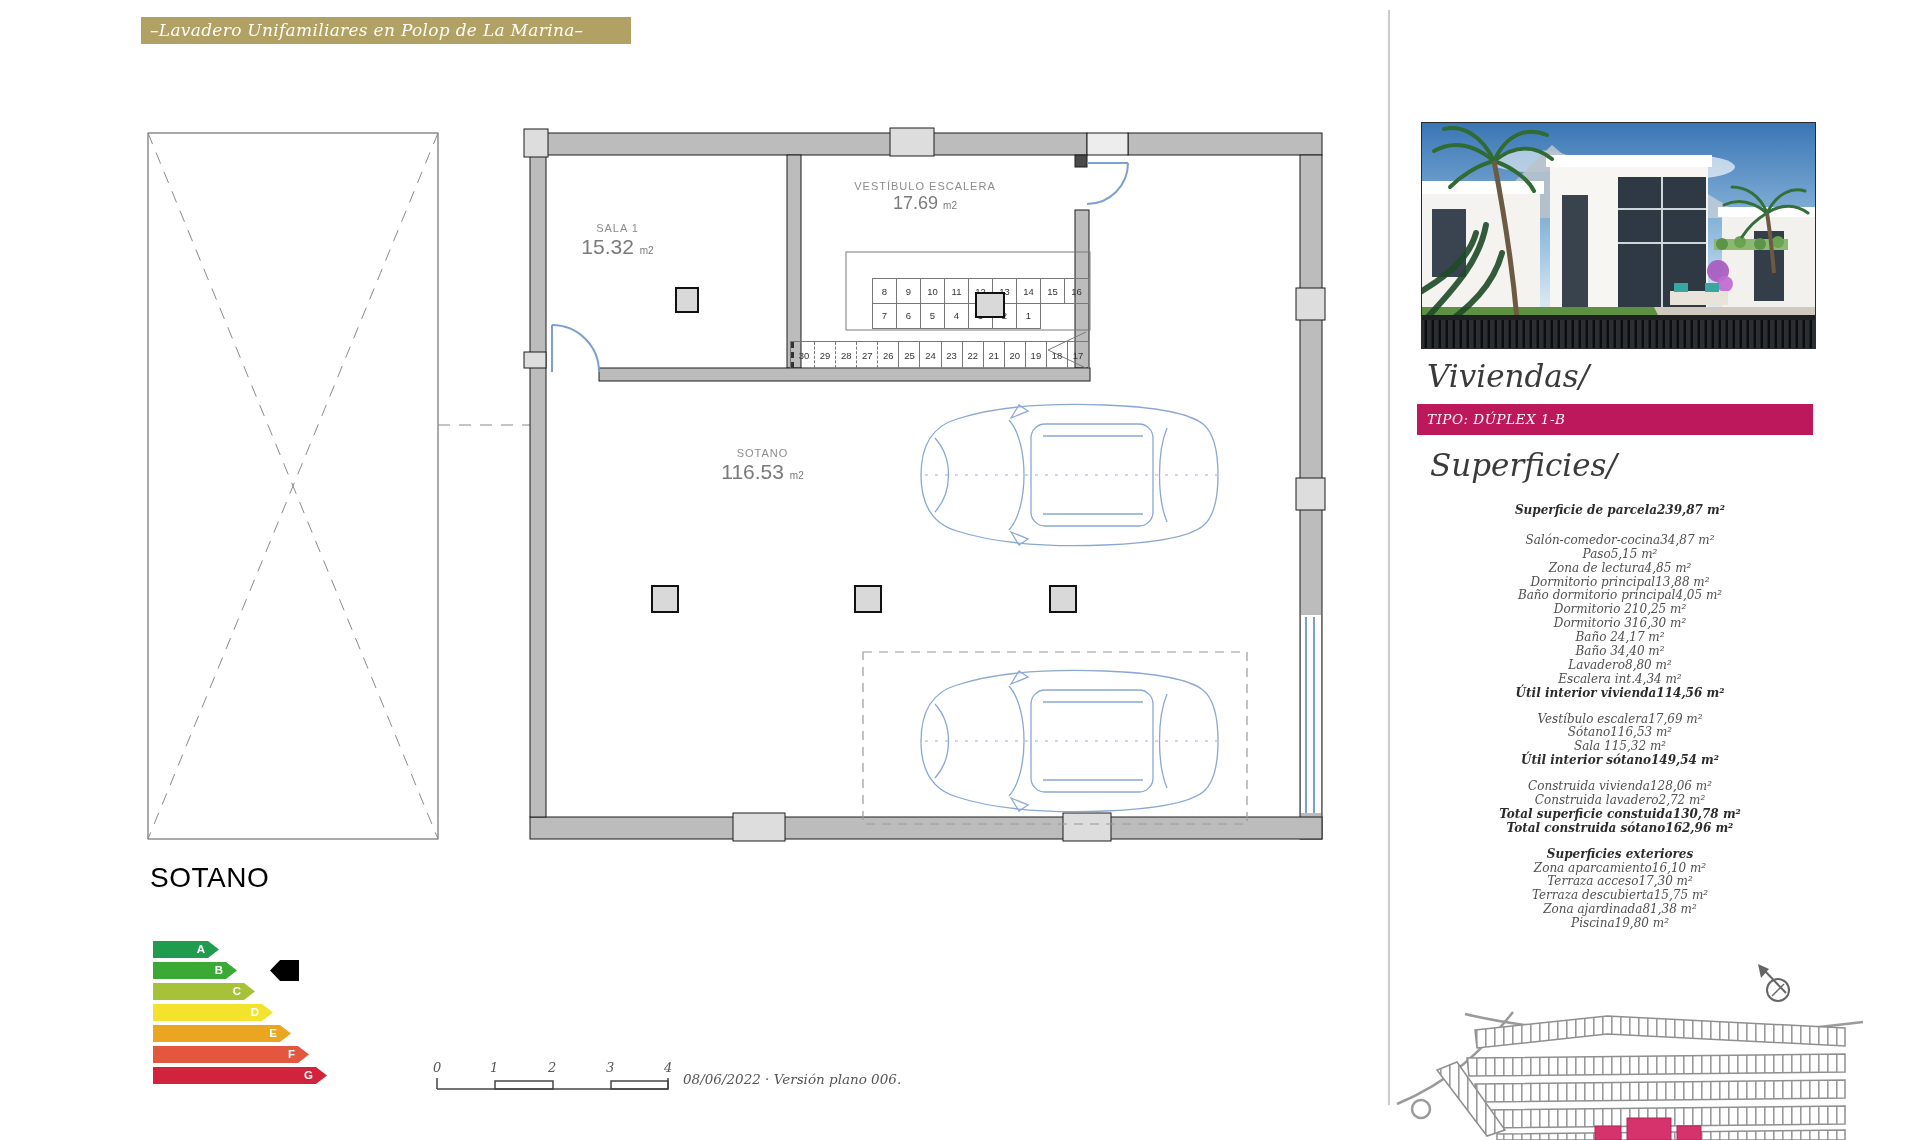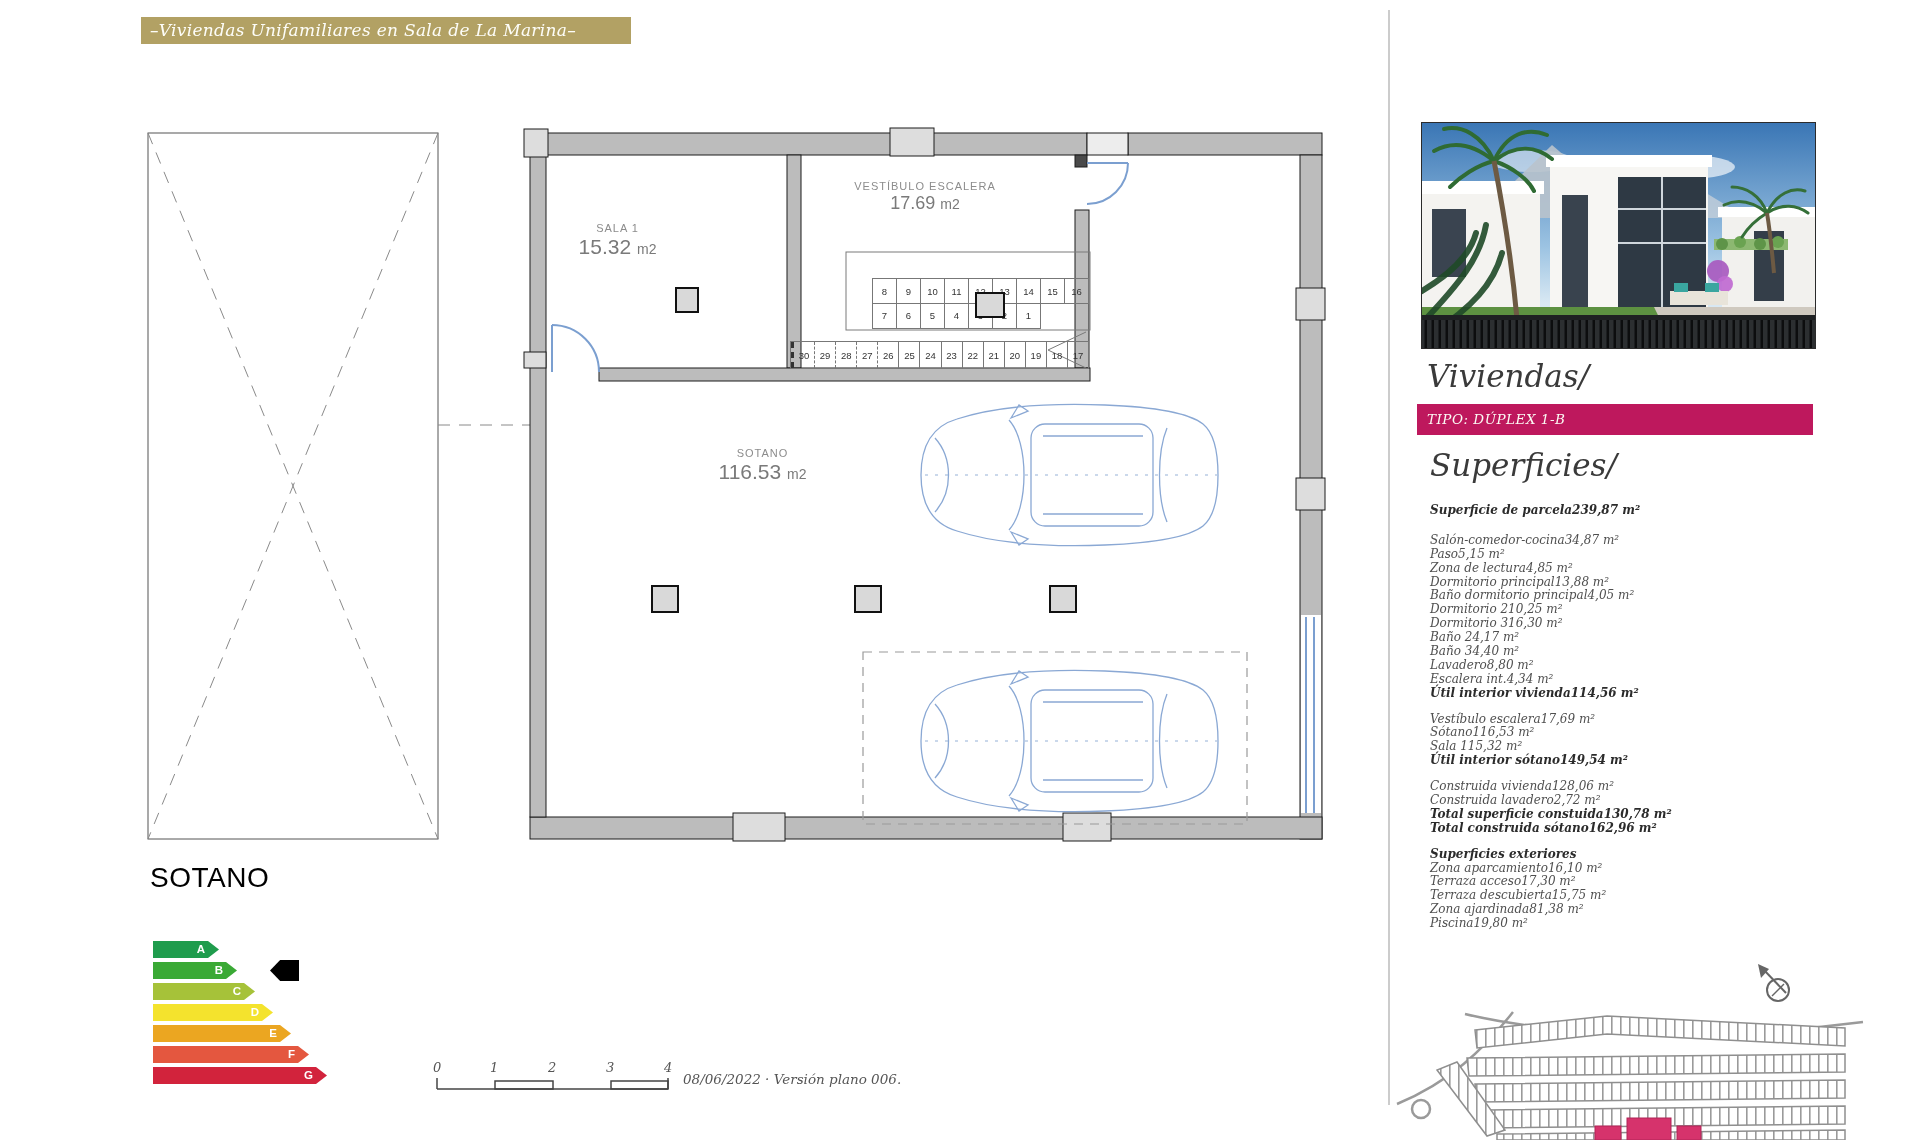--- a/index.html
+++ b/index.html
@@ -23,21 +23,21 @@
   .plight rect { fill:#dddddd; stroke:#1c1c1c; stroke-width:1; }
   .pstub { fill:#4a4a4a; stroke:#1c1c1c; }
   .pblue { stroke:#7b9fd0; stroke-width:2; fill:none; }
   .pthin2 { fill:none; stroke:#7a7a7a; stroke-width:1; }
   .pcol rect { fill:#d9d9d9; stroke:#111; stroke-width:2; }
   .pcar { stroke:#8aa8d4; stroke-width:1.3; fill:none; }
 
   .room-label { position:absolute; text-align:center; color:#8c8c8c; }
   .room-name { font-size:11px; letter-spacing:1px; }
   .room-area { font-size:21px; color:#7a7a7a; margin-top:1px; }
-  .room-area .unit { font-size:14px; }
+  .room-area .unit { font-size:10px; }
   #lbl-vestibulo .room-area { font-size:18px; }
 
   .stair-row { position:absolute; display:flex; border:1px solid #777; background:transparent; z-index:2; }
   .stair-cell { flex:1; border-left:1px solid #777; font-size:9.5px; color:#333;
     display:flex; align-items:center; justify-content:center; }
   .stair-cell:first-child { border-left:none; }
   #stair-top { left:872px; top:278px; width:217px; height:26px; }
   #stair-mid { left:872px; top:303px; width:169px; height:26px; border-top:none; }
   #stair-bottom { left:790px; top:341px; width:299px; height:28px; }
   #stair-bottom .stair-cell:nth-child(-n+5) { border-left-style:dashed; }
@@ -80,35 +80,35 @@
     font-style:italic; font-size:31px; color:#3a3a3a; }
   .sb-banner { position:absolute; left:1417px; top:404px; width:396px; height:31px; background:#be185d;
     color:#fbfaf4; font-family:"DejaVu Serif", serif; font-style:italic; font-size:13.5px;
     line-height:31px; padding-left:10px; letter-spacing:0.5px; }
   .sb-section { position:absolute; left:1430px; top:447px; font-family:"DejaVu Serif", serif;
     font-style:italic; font-size:31px; color:#3a3a3a; }
   .sup-table { position:absolute; left:1430px; top:503px; width:380px;
     font-family:"DejaVu Serif", serif; font-style:italic; font-size:12px; color:#4f4f4f; }
   .sup-group { margin-bottom:12px; }
   .sup-group:first-child { margin-bottom:16px; }
-  .sup-row { display:flex; justify-content:flex-start; height:13.9px; align-items:center; }
+  .sup-row { display:flex; justify-content:center; height:13.9px; align-items:center; }
   .sup-row.bold { font-weight:bold; color:#2b2b2b; }
   .parcela-hdr { position:absolute; left:1440px; top:968px; font-family:"DejaVu Serif", serif;
     font-style:italic; color:#3a3a3a; display:flex; align-items:baseline; }
   .parcela-title { font-size:28px; }
   .parcela-sub { font-size:15px; margin-left:2px; }
   .north-icon { position:absolute; left:1752px; top:962px; }
   .sitemap { position:absolute; left:1395px; top:1008px; }
 </style>
 </head>
 <body>
 
 <div class="page">
 
-  <div class="hdr-banner">–Viviendas Unifamiliares en Sala de La Marina–</div>
+  <div class="hdr-banner">–Lavadero Unifamiliares en Polop de La Marina–</div>
 
   <svg class="plan-svg" width="1190" height="730" viewBox="140 120 1190 730">
     <defs>
       <g id="carSym">
         <path d="M16,79 C16,48 28,30 52,23 C92,10 148,7 200,9 C252,11 284,17 298,28 C309,37 313,55 313,79 C313,103 309,121 298,130 C284,141 252,147 200,149 C148,151 92,148 52,135 C28,128 16,110 16,79 Z"></path>
         <path d="M30,42 C48,62 48,96 30,116"></path>
         <path d="M104,24 C124,46 124,112 104,134"></path>
         <rect x="126" y="28" width="122" height="102" rx="14"></rect>
         <path d="M262,32 C252,56 252,102 262,126"></path>
         <path d="M106,22 L114,9 L123,15 Z"></path>

